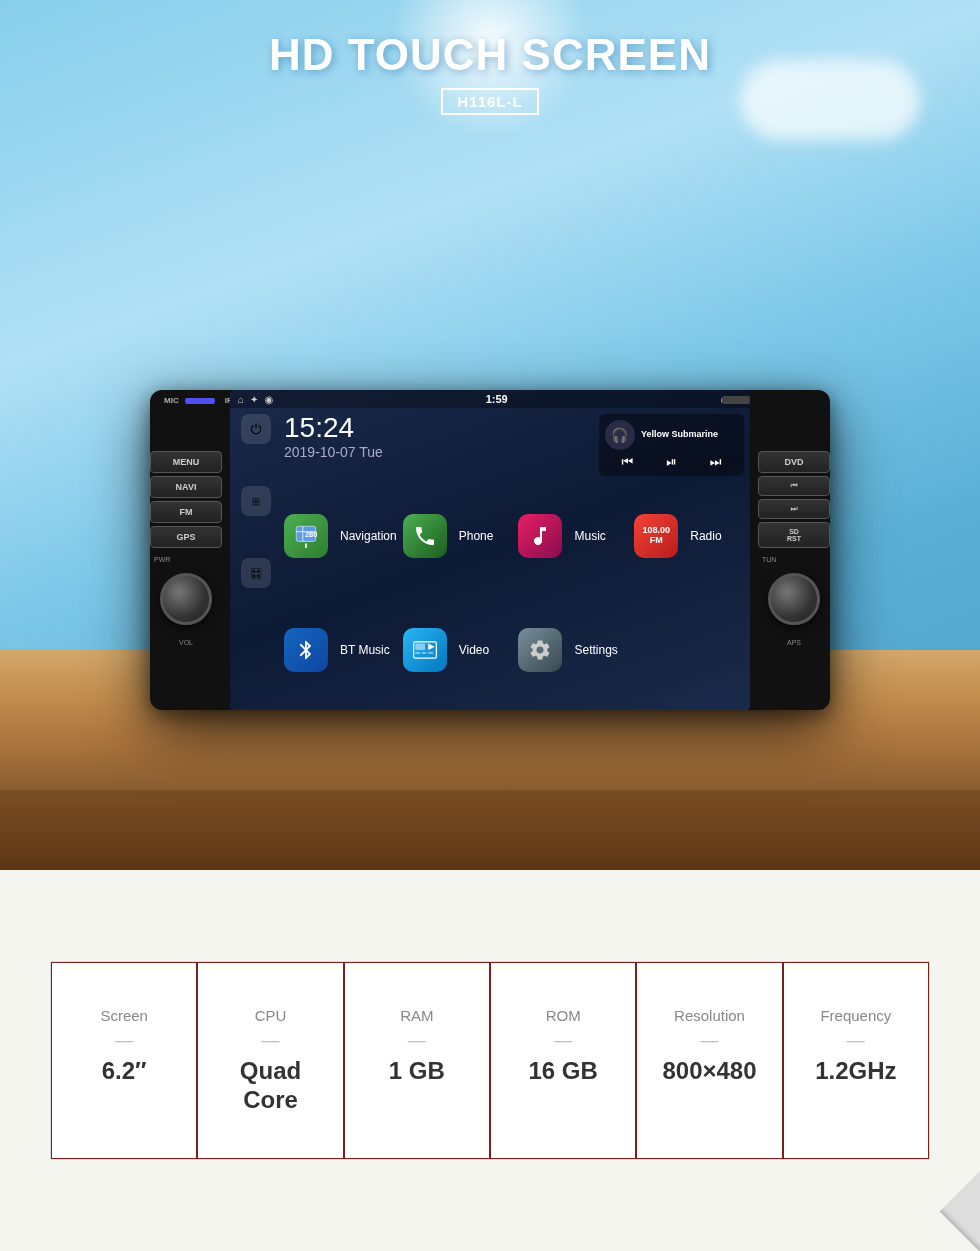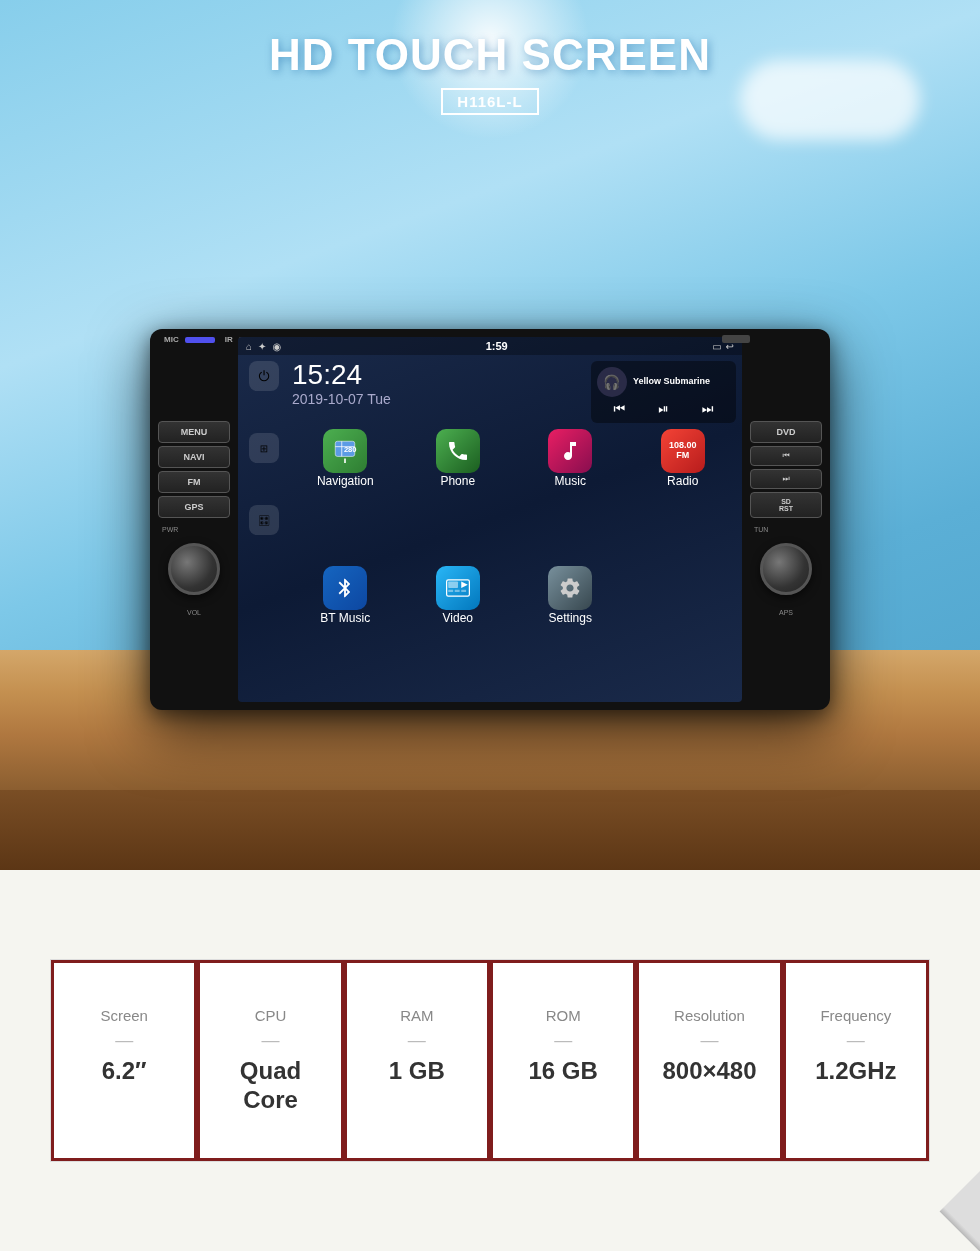--- a/index.html
+++ b/index.html
@@ -115,24 +115,24 @@
     .device-wrapper {
       position: absolute;
       bottom: 160px;
       left: 50%;
       transform: translateX(-50%);
       z-index: 10;
     }
 
     .device {
       width: 680px;
-      height: 381px;
+      height: 320px;
       background: #111;
       border-radius: 12px;
-      padding: 8px;
+      padding: 0;
       box-shadow: 0 20px 60px rgba(0,0,0,0.7), 0 5px 20px rgba(0,0,0,0.5);
       display: flex;
       align-items: center;
       gap: 8px;
       position: relative;
     }
 
     
     .left-panel {
       display: flex;
@@ -364,23 +364,23 @@
     
     .app-grid {
       display: grid;
       grid-template-columns: repeat(4, 1fr);
       gap: 6px;
       flex: 1;
     }
 
     .app-item {
       display: flex;
-      flex-direction: column;
-      align-items: center;
-      gap: 1px;
+      flex-direction: row;
+      align-items: center;
+      gap: 12px;
       cursor: pointer;
     }
 
     .app-icon {
       width: 44px;
       height: 44px;
       border-radius: 10px;
       display: flex;
       align-items: center;
       justify-content: center;
@@ -478,21 +478,21 @@
     .specs-grid {
       display: grid;
       grid-template-columns: repeat(6, 1fr);
       gap: 0;
       width: 100%;
       max-width: 900px;
       border: 1px solid #ddd;
     }
 
     .spec-item {
-      border: 3px solid #7f1d1d;
+      border: 1px solid #7f1d1d;
       padding: 44px 20px;
       text-align: center;
       background: #fff;
     }
 
     .spec-label {
       font-size: 15px;
       color: #888;
       font-weight: 400;
     }

